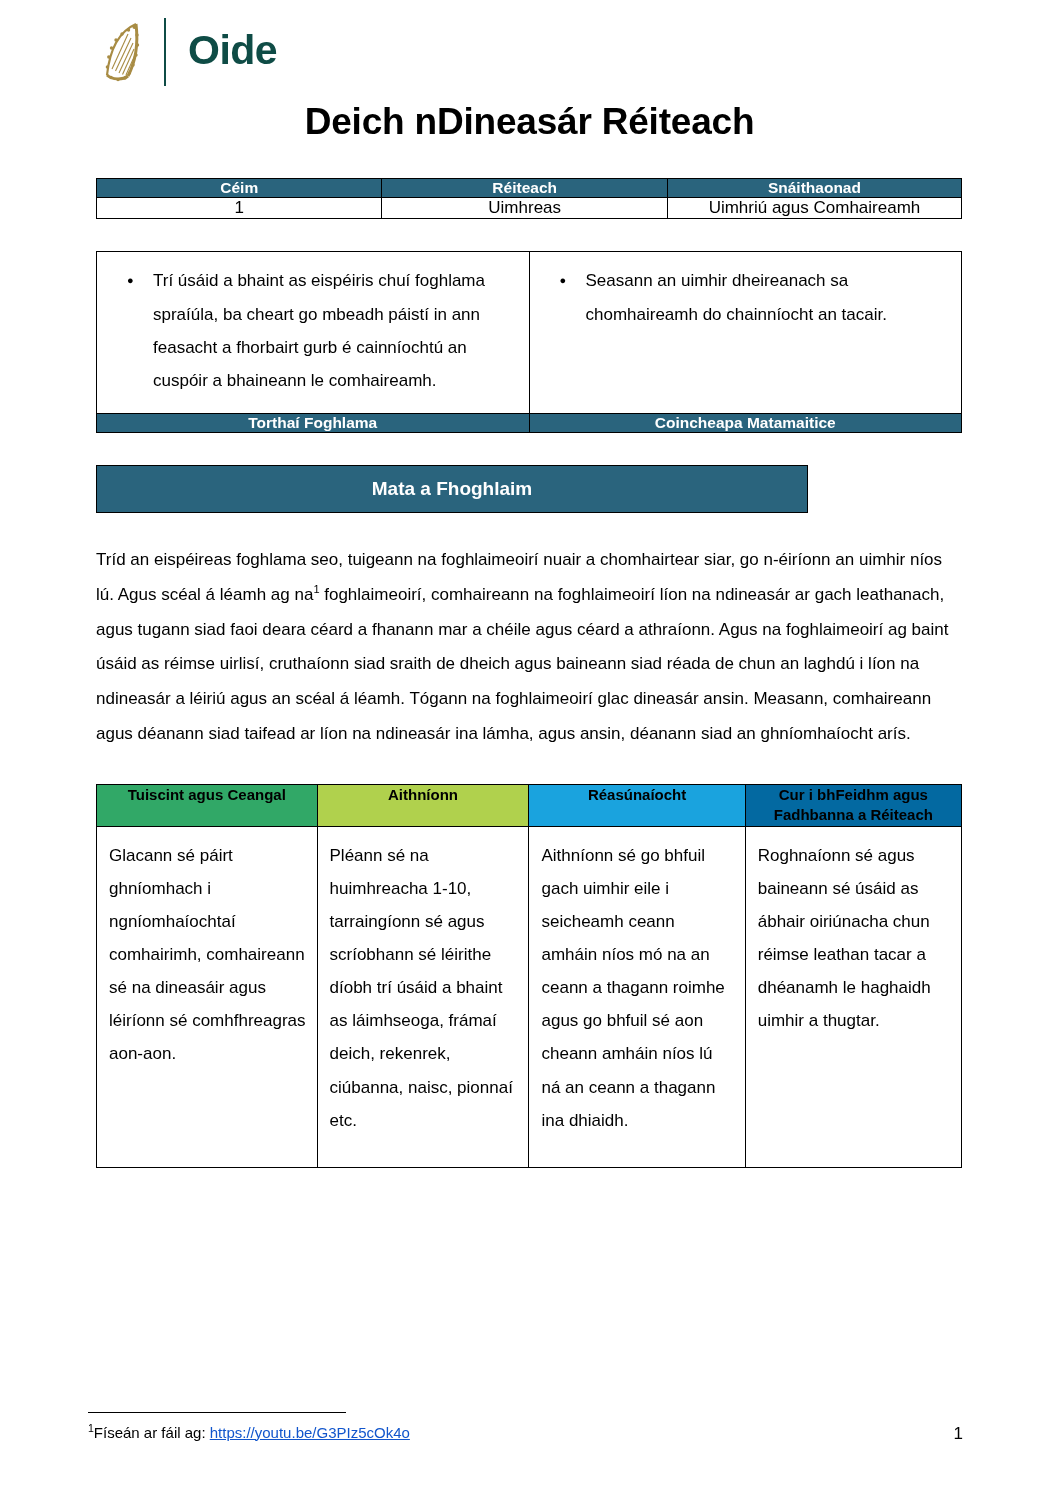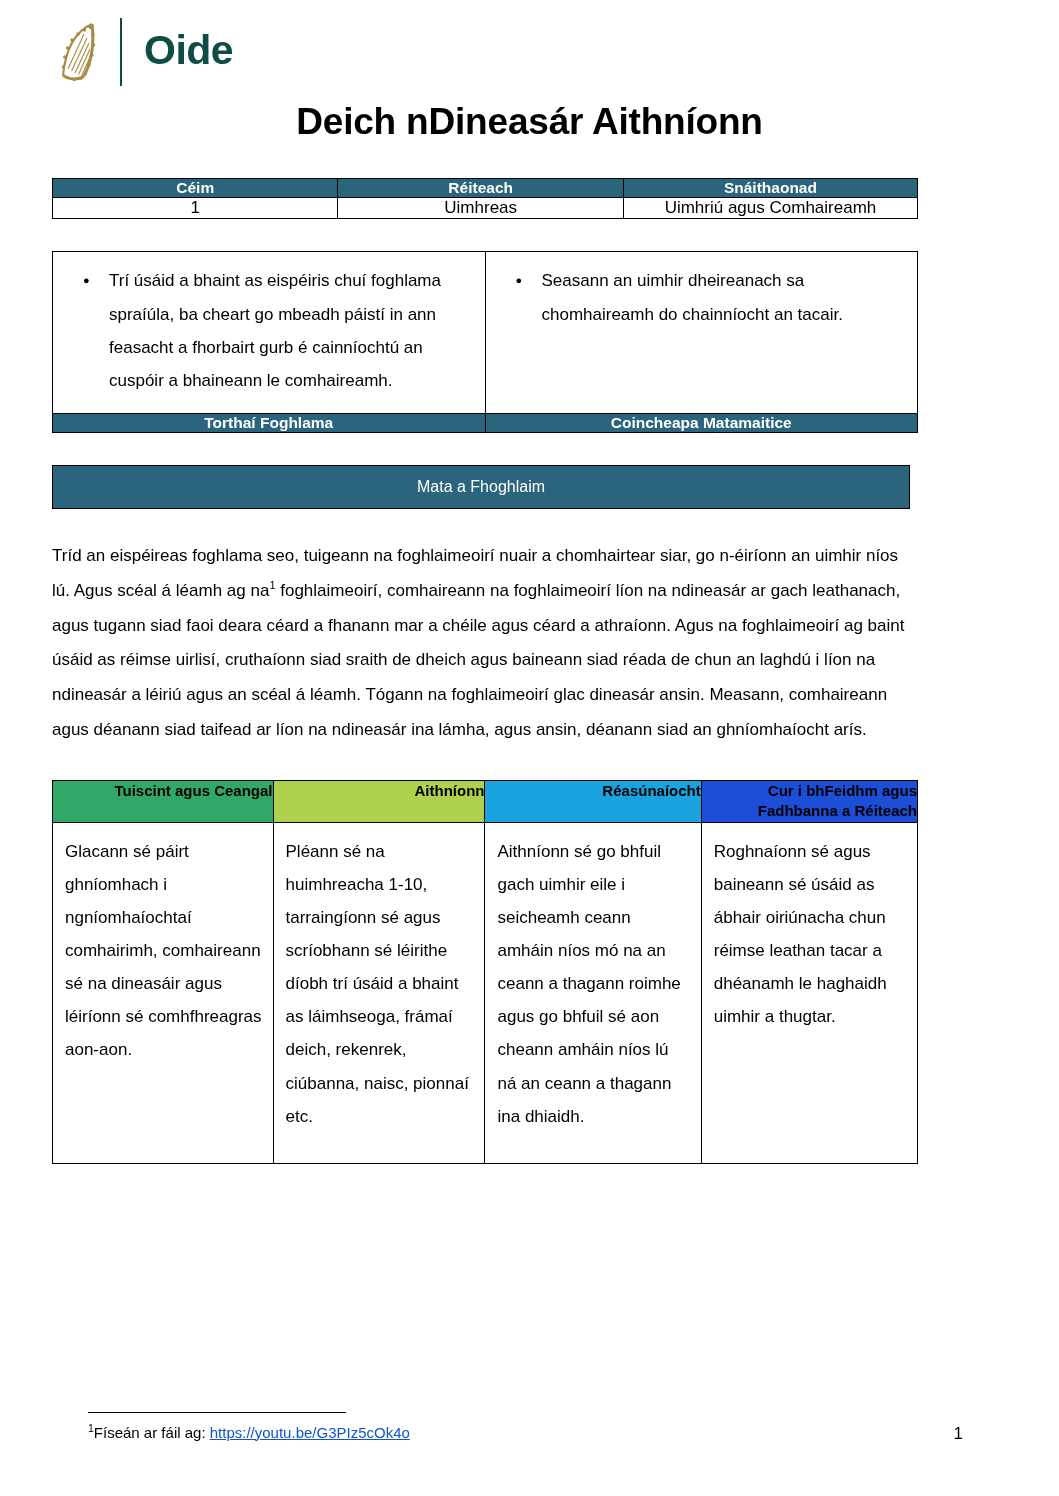--- a/index.html
+++ b/index.html
@@ -13,21 +13,21 @@
     font-family: "Liberation Sans", sans-serif;
     color: #000000;
     position: relative;
     overflow: hidden;
   }
   .page {
     position: relative;
     width: 1059px;
     height: 1496px;
     box-sizing: border-box;
-    padding: 0 52px;
+    padding: 0 96px;
   }
 
   
   .logo-row {
     display: flex;
     align-items: center;
     padding-top: 22px;
     height: 82px;
     box-sizing: border-box;
   }
@@ -113,27 +113,27 @@
     position: absolute;
     left: -26px;
     top: 0;
     font-size: 11px;
     line-height: 2.95;
   }
 
   
   .banner {
     margin-top: 32px;
-    width: 858px;
+    width: 712px;
     box-sizing: border-box;
     background: #2a647d;
     border: 1px solid #000000;
     color: #ffffff;
-    font-weight: normal;
-    font-size: 16px;
+    font-weight: bold;
+    font-size: 19px;
     text-align: center;
     padding: 12px 4px;
   }
 
   
   .para {
     width: 866px;
     margin-top: 30px;
     font-size: 17px;
     line-height: 2.05;
@@ -144,29 +144,29 @@
     vertical-align: super;
     line-height: 0;
   }
 
   
   .t3 { margin-top: 32px; }
   .t3 th {
     color: #000000;
     font-weight: bold;
     font-size: 15px;
-    text-align: right;
+    text-align: center;
     padding: 13px 5px;
     vertical-align: middle;
     line-height: 1.35;
   }
   .c-green  { background: #31a867; }
   .c-lime   { background: #b0d14d; }
   .c-blue   { background: #1aa3de; }
-  .c-orange { background: #1d4ed8; }
+  .c-orange { background: #0369a1; }
   .t3 td.subhead {
     text-align: center;
     font-style: italic;
     font-size: 17px;
     padding: 12px 6px;
     vertical-align: middle;
   }
   .t3 td.cell {
     font-size: 17px;
     line-height: 1.95;
@@ -243,21 +243,21 @@
           <circle cx="38" cy="36" r="1.7"></circle>
           <circle cx="35" cy="46" r="1.7"></circle>
           <circle cx="31.5" cy="54" r="1.7"></circle>
         </g>
       </svg>
     </span>
     <span class="logo-divider"></span>
     <span class="logo-word">Oide</span>
   </div>
 
-  <h1 class="doc-title">Deich nDineasár Aithníonn</h1>
+  <h1 class="doc-title">Deich nDineasár Réiteach</h1>
 
   <table class="doc t1">
     <tbody>
         <tr>
       <th class="th-teal" style="width:33%">Céim</th>
       <th class="th-teal" style="width:33%">Réiteach</th>
       <th class="th-teal" style="width:34%">Snáithaonad</th>
     </tr>
     <tr>
       <td class="td-plain">1</td>

